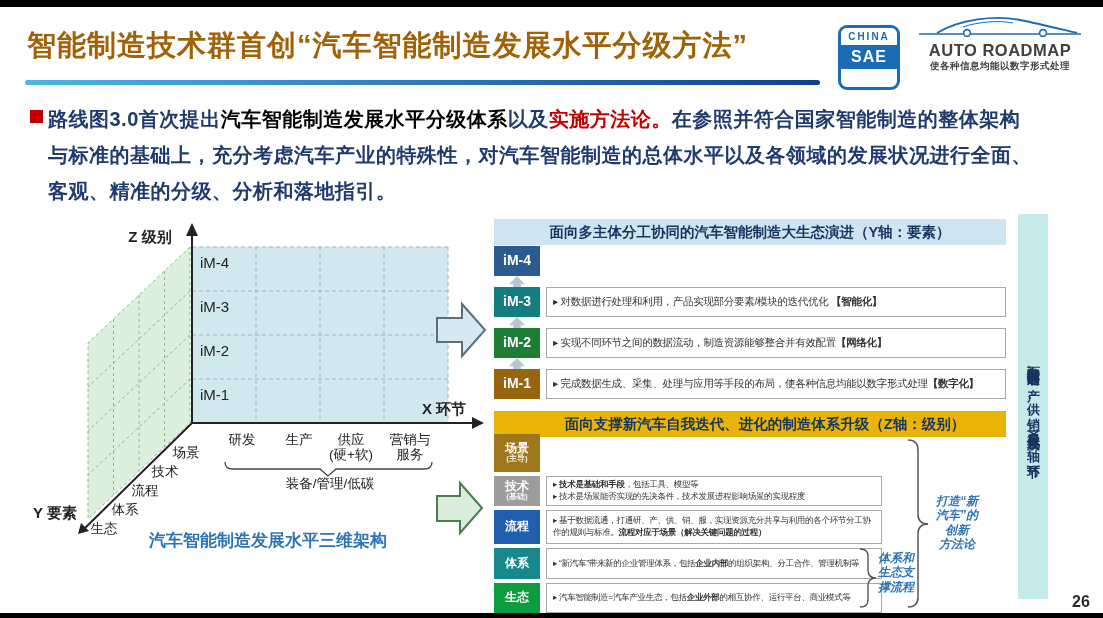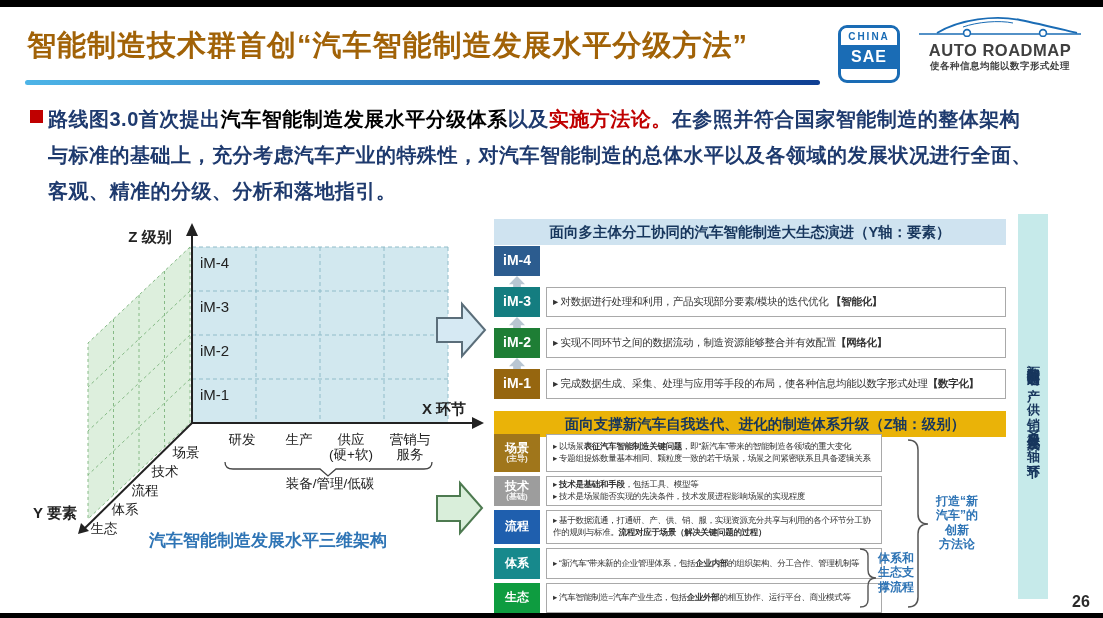--- a/index.html
+++ b/index.html
@@ -7,21 +7,21 @@
          font-family:"Liberation Sans",sans-serif;}
   .bar{position:absolute;left:0;width:1103px;background:#000;}
   .bar.top{top:0;height:7px;}
   .bar.bottom{top:613px;height:5px;}
 
   
   .title{position:absolute;left:27px;top:26px;width:810px;font-size:29px;font-weight:800;
          color:#a16207;letter-spacing:1px;white-space:nowrap;}
   .title-underline{position:absolute;left:25px;top:80px;width:795px;height:5px;border-radius:3px;
          background:linear-gradient(to right,#4db4e7,#0f3f93);}
-  .sae-badge{position:absolute;left:838px;top:25px;width:62px;height:58px;border:3px solid #1a6cb5;
+  .sae-badge{position:absolute;left:838px;top:25px;width:62px;height:65px;border:3px solid #1a6cb5;
          border-radius:9px;overflow:hidden;background:#fff;box-sizing:border-box;}
   .sae-top{height:17px;background:#fff;color:#1a6cb5;font-weight:800;font-size:10px;
          letter-spacing:2px;text-align:center;line-height:18px;}
   .sae-bottom{height:24px;background:#1a6cb5;color:#fff;font-weight:800;font-size:16px;
          text-align:center;line-height:24px;letter-spacing:1px;}
   .brand{position:absolute;left:912px;top:14px;width:176px;text-align:center;color:#404040;}
   .brand-name{font-size:16.5px;font-weight:800;letter-spacing:.5px;white-space:nowrap;}
   .brand-sub{font-size:9.5px;font-weight:700;letter-spacing:.5px;white-space:nowrap;}
 
   
@@ -45,21 +45,21 @@
   .b{font-weight:800;}
   .up-arrow{position:absolute;left:15px;width:16px;height:16px;background:#b9c6d2;z-index:1;
          clip-path:polygon(50% 0,100% 52%,74% 52%,74% 100%,26% 100%,26% 52%,0 52%);}
   .bg-im4{background:#2c5c8f;} .bg-im3{background:#147d80;} .bg-im2{background:#1e7e35;}
   .bg-im1{background:#96660f;}
   .bg-z1{background:#a0761b;} .bg-z2{background:#9d9d9d;} .bg-z3{background:#1f5fae;}
   .bg-z4{background:#17898c;} .bg-z5{background:#0e9c40;}
   .hdr-y{background:#cfe3f0;} .hdr-z{background:#eab308;padding-left:30px;}
 
   .brace-label{position:absolute;color:#2e74b5;font-weight:800;font-size:12px;line-height:1.2;
-         white-space:pre-line;text-align:center;}
+         white-space:pre-line;text-align:center;font-style:italic;}
 
   .sidebar{position:absolute;left:1018px;top:214px;width:30px;height:385px;background:#c6eaea;
          color:#17365d;font-weight:800;font-size:13px;writing-mode:vertical-rl;
          display:flex;align-items:center;justify-content:center;letter-spacing:1px;}
   .page-num{position:absolute;left:1072px;top:593px;font-size:16px;font-weight:800;color:#2b2b2b;}
 
   svg text{font-family:"Liberation Sans",sans-serif;}
 </style>
 </head>
 <body>
@@ -182,24 +182,20 @@
     </div>
   </div>
 
   <div class="panel" style="top:404px;height:214px;">
     <div class="p-header hdr-z">面向支撑新汽车自我迭代、进化的制造体系升级（Z轴：级别）</div>
     <div class="row" style="top:30px;height:38px;">
       <div class="badge bg-z1" style="font-size:12px;">
         <span>场景</span>
         <span class="sub">(主导)</span>
       </div>
-      <div class="rowbox p2box">
-        <div><span>▸ 以场景</span><span class="b">表征汽车智能制造关键问题</span><span>，即“新汽车”带来的智能制造各领域的重大变化</span></div>
-        <div><span>▸ 专题组提炼数量基本相同、颗粒度一致的若干场景，场景之间紧密联系且具备逻辑关系</span></div>
-      </div>
     </div>
     <div class="row" style="top:72px;height:30px;">
       <div class="badge bg-z2" style="font-size:12px;">
         <span>技术</span>
         <span class="sub">(基础)</span>
       </div>
       <div class="rowbox p2box">
         <div><span>▸ </span><span class="b">技术是基础和手段</span><span>，包括工具、模型等</span></div>
         <div><span>▸ 技术是场景能否实现的先决条件，技术发展进程影响场景的实现程度</span></div>
       </div>

